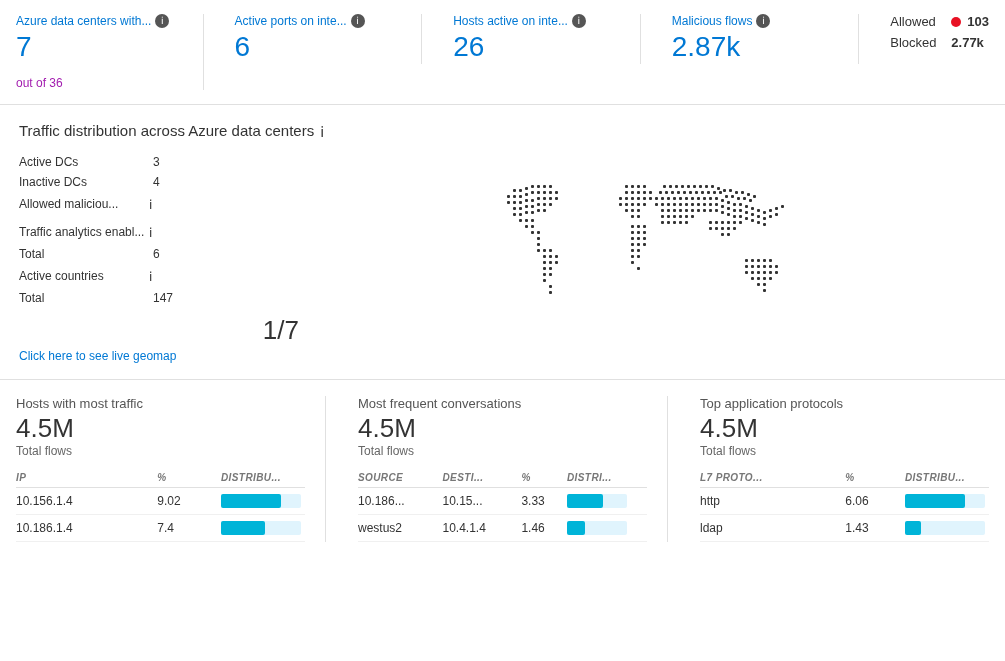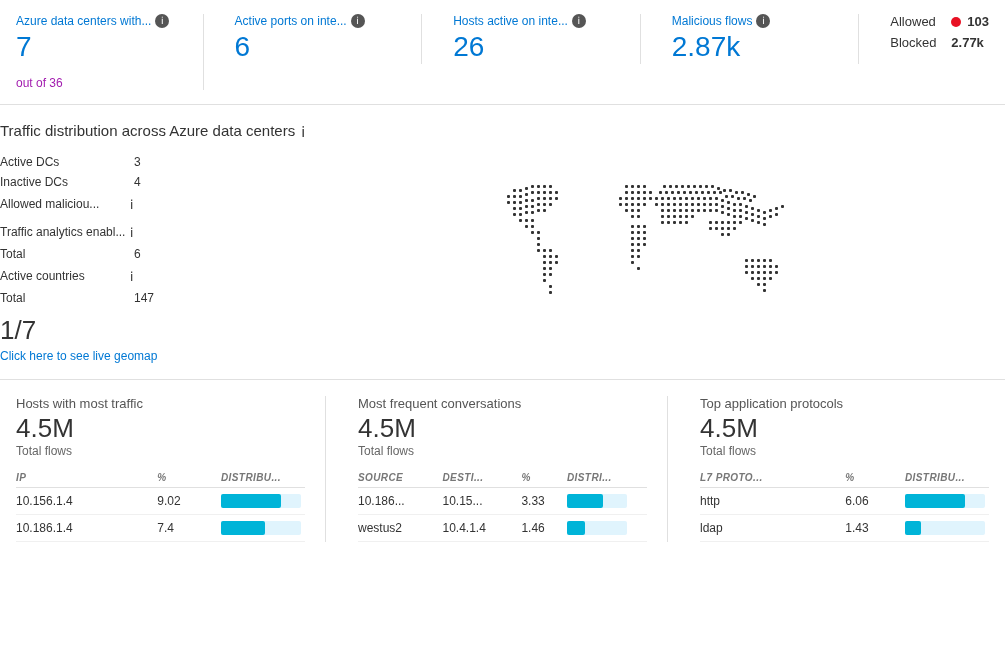--- a/index.html
+++ b/index.html
@@ -71,21 +71,21 @@
       background: #e81123;
       display: inline-block;
     }
     .malicious-count {
       font-size: 13px;
       color: #333;
       font-weight: 600;
     }
 
     .section {
-      padding: 16px 0;
+      padding: 16px 19px;
       border-bottom: 1px solid #e0e0e0;
     }
     .section-title {
       font-size: 15px;
       color: #333;
       font-weight: 400;
       margin-bottom: 14px;
       display: flex;
       align-items: center;
       gap: 6px;
@@ -112,20 +112,21 @@
       font-size: 12px;
       color: #333;
       margin-left: 4px;
     }
     .big-fraction {
       font-size: 26px;
       font-weight: 300;
       color: #333;
       margin-top: 10px;
       margin-bottom: 2px;
+      text-align: right;
     }
     .fraction-label {
       font-size: 12px;
       color: #666;
       margin-bottom: 12px;
     }
     .geomap-link {
       font-size: 12px;
       color: #0078d4;
       cursor: pointer;

